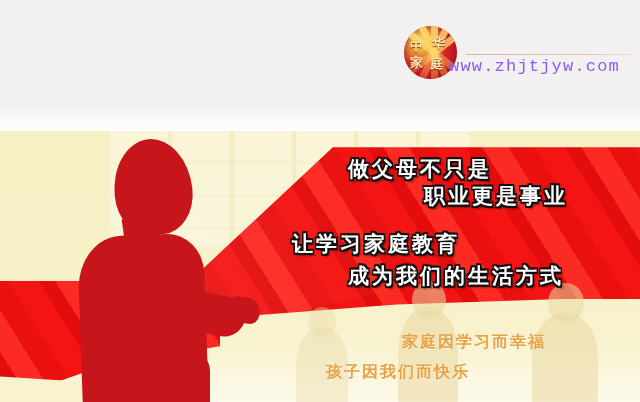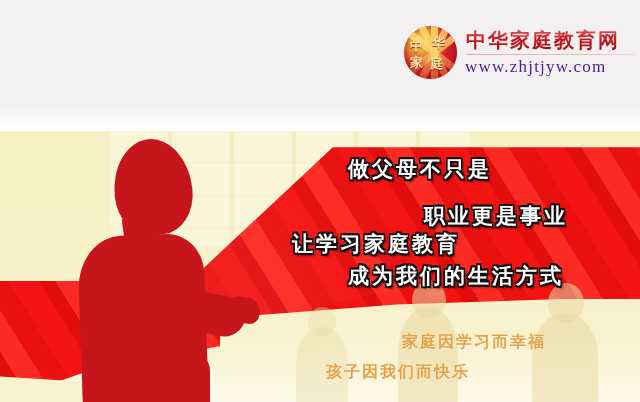--- a/index.html
+++ b/index.html
@@ -180,26 +180,26 @@
   .brand-rule {
     position: absolute;
     left: 62px;
     top: 30px;
     width: 170px;
     height: 1px;
     background: linear-gradient(to right, #e4a9ac, #e8bfc1 70%, #f3dcdd);
   }
   .brand-url {
     position: absolute;
-    left: 61px;
+    left: 45px;
     top: 33px;
-    font-family: Liberation Serif, serif;
+    font-family: Liberation Mono, monospace;
     font-size: 17px;
     letter-spacing: 1.2px;
-    color: #4c1d95;
+    color: #8b5cf6;
     white-space: nowrap;
   }
 
   
   .banner {
     position: absolute;
     left: 0;
     top: 131px;
     width: 640px;
     height: 325px;
@@ -413,21 +413,21 @@
     letter-spacing: 3px;
     white-space: nowrap;
     text-shadow:
       -1.6px -1.6px 0 #111, 1.6px -1.6px 0 #111,
       -1.6px  1.6px 0 #111, 1.6px  1.6px 0 #111,
       -1.6px 0 0 #111, 1.6px 0 0 #111,
       0 -1.6px 0 #111, 0 1.6px 0 #111,
       2.5px 3px 2px rgba(0,0,0,0.45);
   }
   .hl-1 { left: 348px; top: 24px; }
-  .hl-2 { left: 424px; top: 71px; }
+  .hl-2 { left: 424px; top: 51px; }
   .hl-3 { left: 292px; top: 99px; }
   .hl-4 { left: 348px; top: 131px; }
 
   
   .goldline {
     position: absolute;
     color: #e8a243;
     font-size: 16px;
     font-weight: bold;
     letter-spacing: 2px;
@@ -450,21 +450,20 @@
         <div class="ray" style="transform:rotate(0deg)"></div>
         <div class="ray" style="transform:rotate(26deg)"></div>
         <div class="ray" style="transform:rotate(-26deg)"></div>
         <div class="ray" style="transform:rotate(52deg)"></div>
         <div class="ray" style="transform:rotate(-52deg)"></div>
         <span class="mk-char mk-1">中</span>
         <span class="mk-char mk-2">华</span>
         <span class="mk-char mk-3">家</span>
         <span class="mk-char mk-4">庭</span>
       </div>
-      <div class="brand-name">中华家庭教育网</div>
       <div class="brand-rule"></div>
       <div class="brand-url">www.zhjtjyw.com</div>
     </div>
 
     <div class="header-fade"></div>
   </div>
 
   <div class="banner">
 
     <div class="cream-base"></div>

